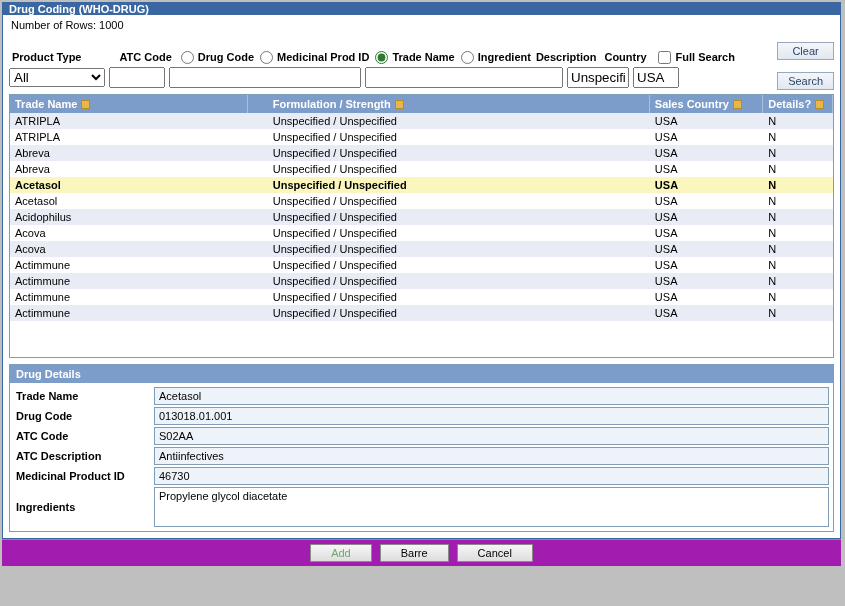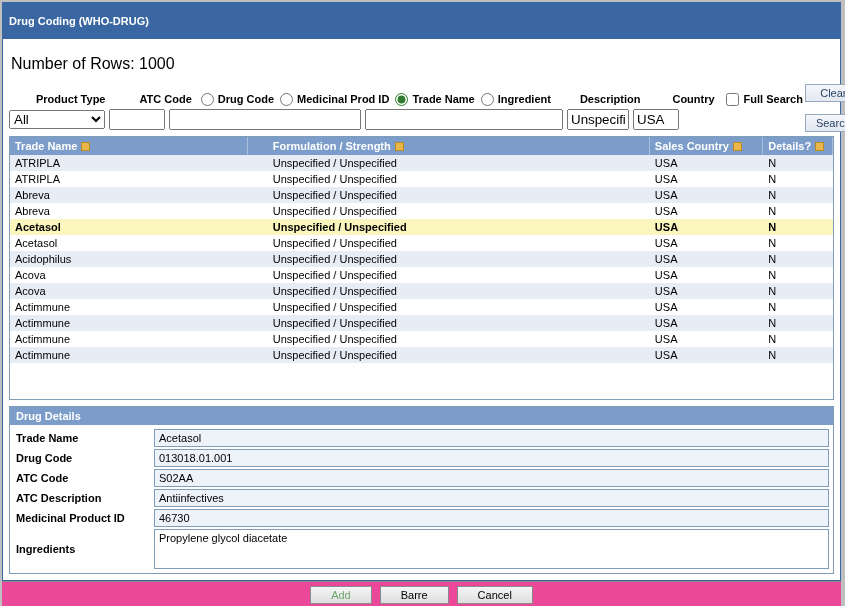--- a/index.html
+++ b/index.html
@@ -13,39 +13,38 @@
   }
   .window {
     width: 839px;
     background: #fff;
     border: 1px solid #3a67a1;
   }
   .titlebar {
     background: #3a67a1;
     color: #fff;
     font-weight: bold;
-    padding: 12px 6px;
+    padding: 0 6px;
     font-size: 11px;
   }
   .content {
     padding: 4px 6px 6px 6px;
   }
   .row-count {
-    font-size: 16px;
+    font-size: 11px;
     margin-bottom: 2px;
     padding-left: 2px;
-    margin-top: 12px;
   }
   .filter-bar {
     display: flex;
     align-items: center;
     gap: 2px;
     white-space: nowrap;
   }
-  .filter-bar .lbl { font-weight: bold; padding: 0 3px; margin-left: 24px; }
+  .filter-bar .lbl { font-weight: bold; padding: 0 3px; }
   .radio-item { display: inline-flex; align-items: center; gap: 2px; }
   .radio-item input { margin:0 2px 0 4px; accent-color:#2f7a2f; }
   .btn {
     border: 1px solid #98a9bf;
     background: linear-gradient(#f4f6f9,#e2e8f1);
     font-size: 11px;
     padding: 1px 10px;
     height: 18px;
     color: #2b4466;
     cursor: pointer;
@@ -103,21 +102,21 @@
   .detail-row .dlabel { width:140px; font-weight:bold; padding-left:2px;}
   .detail-row .dval {
     flex:1; border:1px solid #7f9db9; background:#eef2f9; padding:2px 4px; font-size:11px;
     min-height:17px;
   }
   .detail-row .ing {
     flex:1; border:1px solid #7f9db9; background:#fff; padding:2px 4px; height:40px;
     overflow-y:scroll;
   }
   .footer {
-    display:flex; justify-content:center; gap:8px; padding:4px 0; background:#ec4899;
+    display:flex; justify-content:center; gap:8px; padding:4px 0; background:#a21caf;
     border-top:1px solid #8a8a8a;
     width:839px;
   }
   .foot-btn {
     border:1px solid #8a8a8a; background:linear-gradient(#f6f6f6,#dedede);
     font-size:11px; padding:2px 20px; cursor:pointer;
   }
   .foot-btn.disabled { color:#6fa86f; }
   input[type=checkbox]{ margin:0 3px 0 6px; }
 </style>

